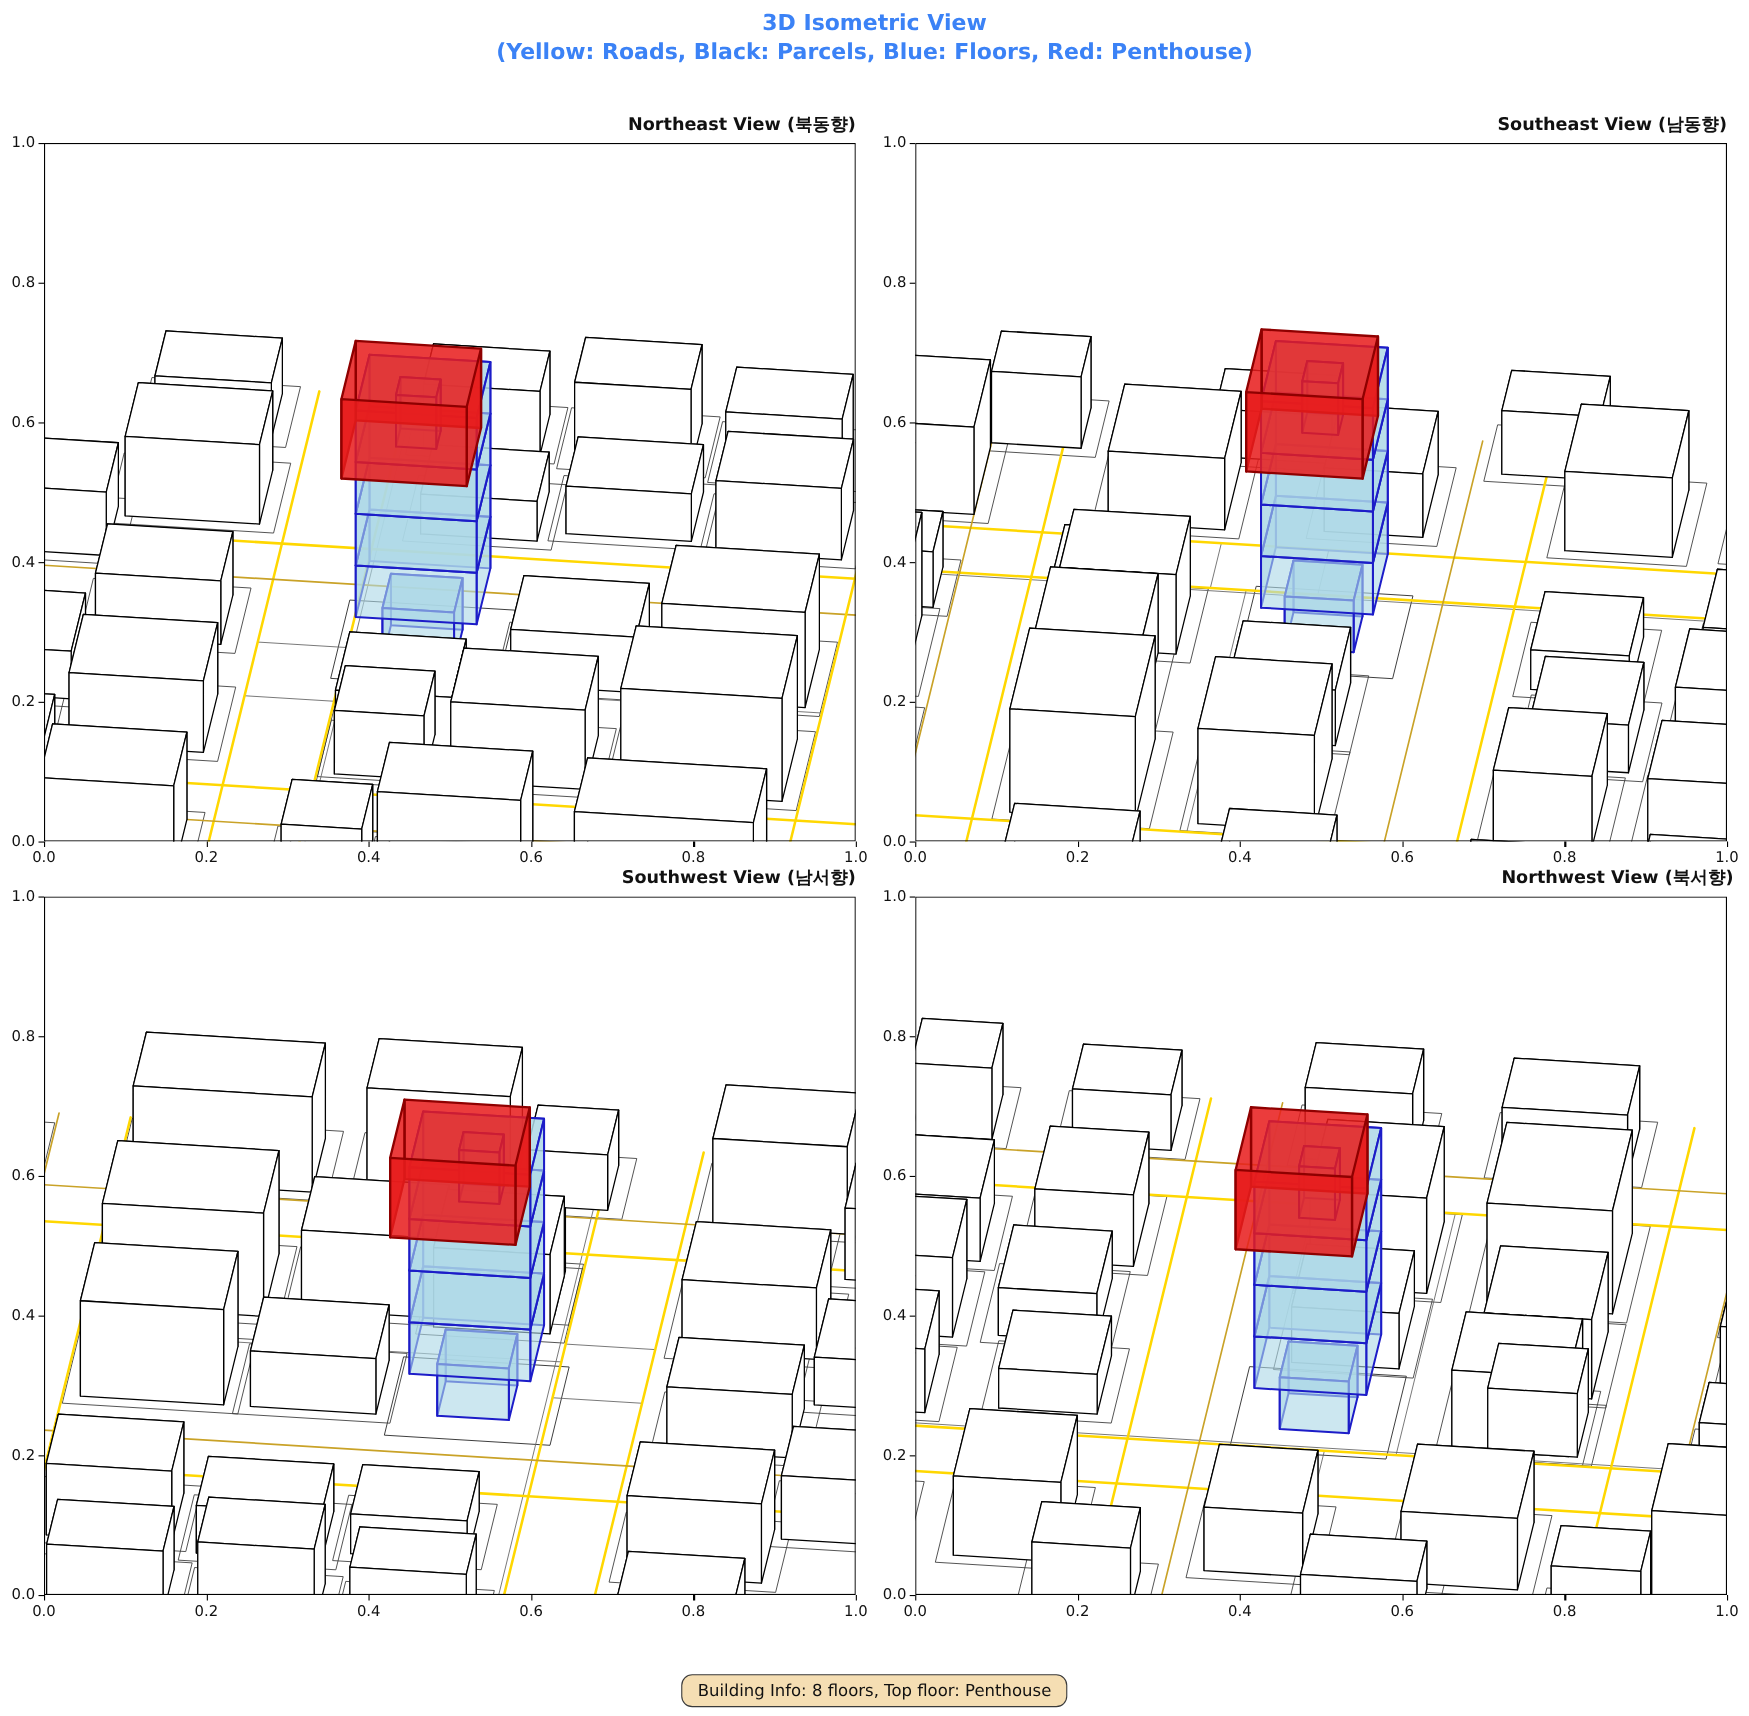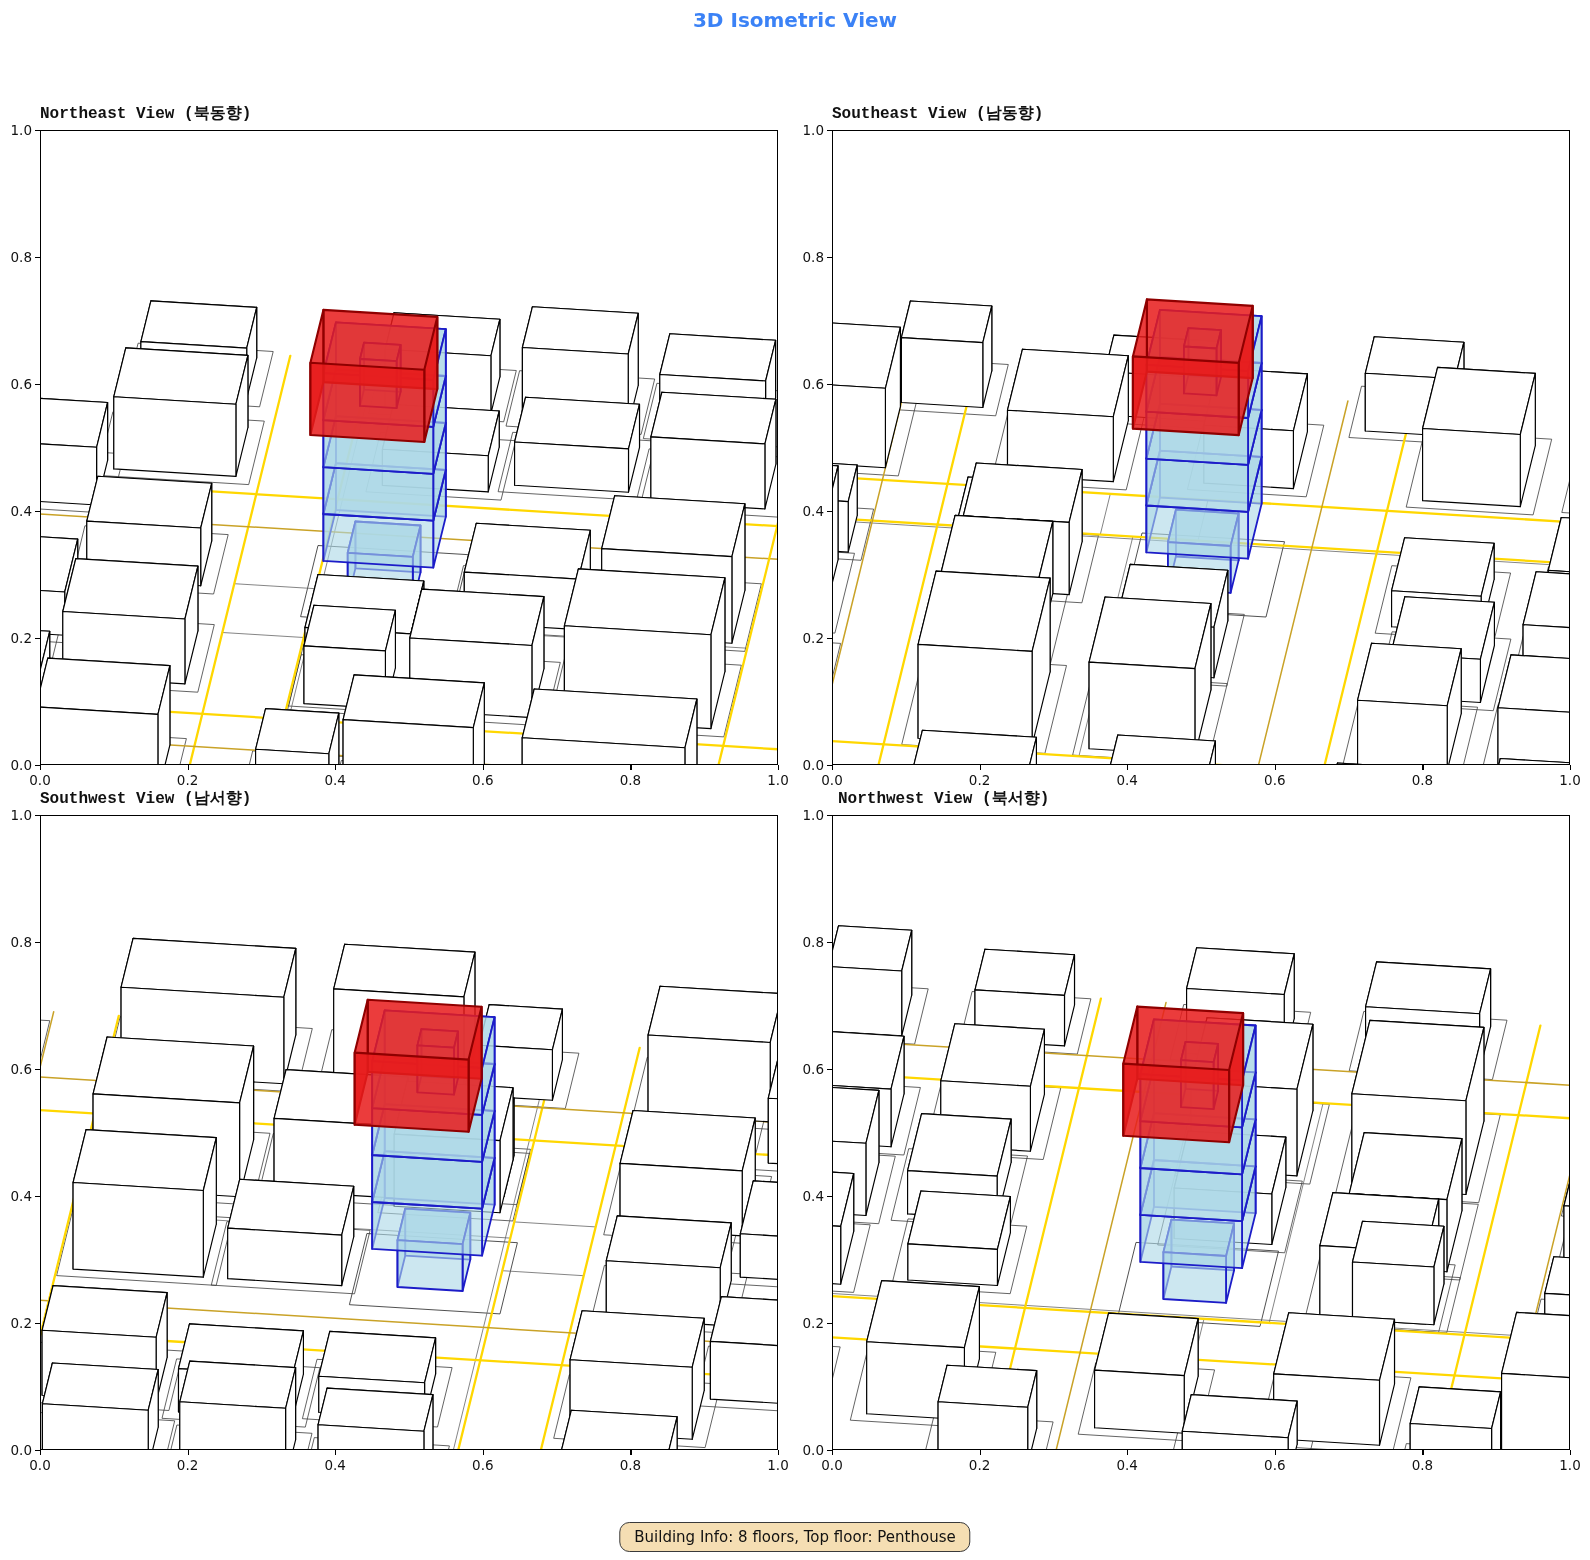--- a/index.html
+++ b/index.html
@@ -1,33 +1,34 @@
 <!DOCTYPE html>
 <html><head>
 <meta charset="utf-8">
 <style>
   html,body{margin:0;padding:0;background:#ffffff;}
   #figure{position:relative;width:1590px;height:1560px;background:#ffffff;
           font-family:"DejaVu Sans","Liberation Sans",sans-serif;overflow:hidden;}
   .suptitle{position:absolute;left:0;width:1590px;text-align:center;font-weight:bold;
             font-size:20px;color:#3b82f6;}
-  .panel-title{position:absolute;text-align:left;font-weight:bold;font-size:16px;color:#111;font-family:Liberation Mono, monospace;}
+  .panel-title{position:absolute;text-align:right;font-weight:bold;font-size:16px;color:#111;}
   .panel-svg{position:absolute;}
   .tick-label{position:absolute;font-size:13.5px;color:#111;}
   .xtick-label{width:44px;margin-left:-22px;text-align:center;}
   .ytick-label{width:34px;text-align:right;}
   #info-box{position:absolute;left:795px;top:1522px;transform:translateX(-50%);
             background:#F5DEB3;border:1.6px solid #3a3a3a;border-radius:10px;
             padding:5px 14px;font-size:15px;color:#111;white-space:nowrap;}
 </style>
 </head>
 <body>
 
 <div id="figure">
   <div class="suptitle" style="top:8px">3D Isometric View</div>
+  <div class="suptitle" style="top:35px">(Yellow: Roads, Black: Parcels, Blue: Floors, Red: Penthouse)</div>
 
   <div class="panel-title" style="left:40px;top:103px;width:738px">Northeast View (북동향)</div>
   <div class="panel-title" style="left:40px;top:788px;width:738px">Southwest View (남서향)</div>
   <div class="panel-title" style="left:832px;top:103px;width:738px">Southeast View (남동향)</div>
   <div class="panel-title" style="left:838px;top:788px;width:738px">Northwest View (북서향)</div>
 
   <svg id="panel-0" class="panel-svg" width="738" height="635" viewBox="0 0 738 635" style="left: 40px; top: 130px;">
       <defs>
         <clipPath id="clip-0">
           <rect x="0" y="0" width="738" height="635"></rect>

